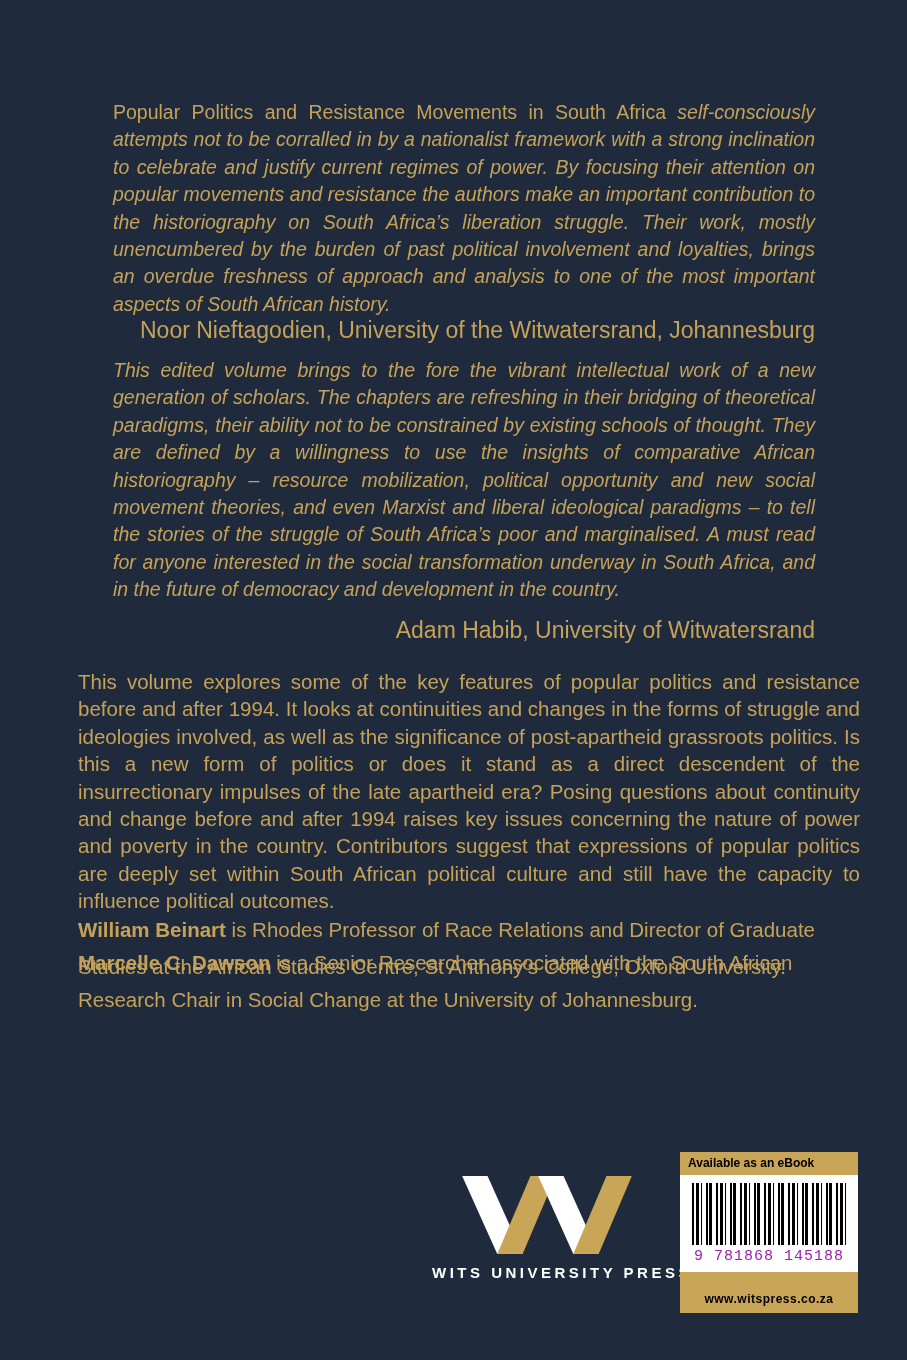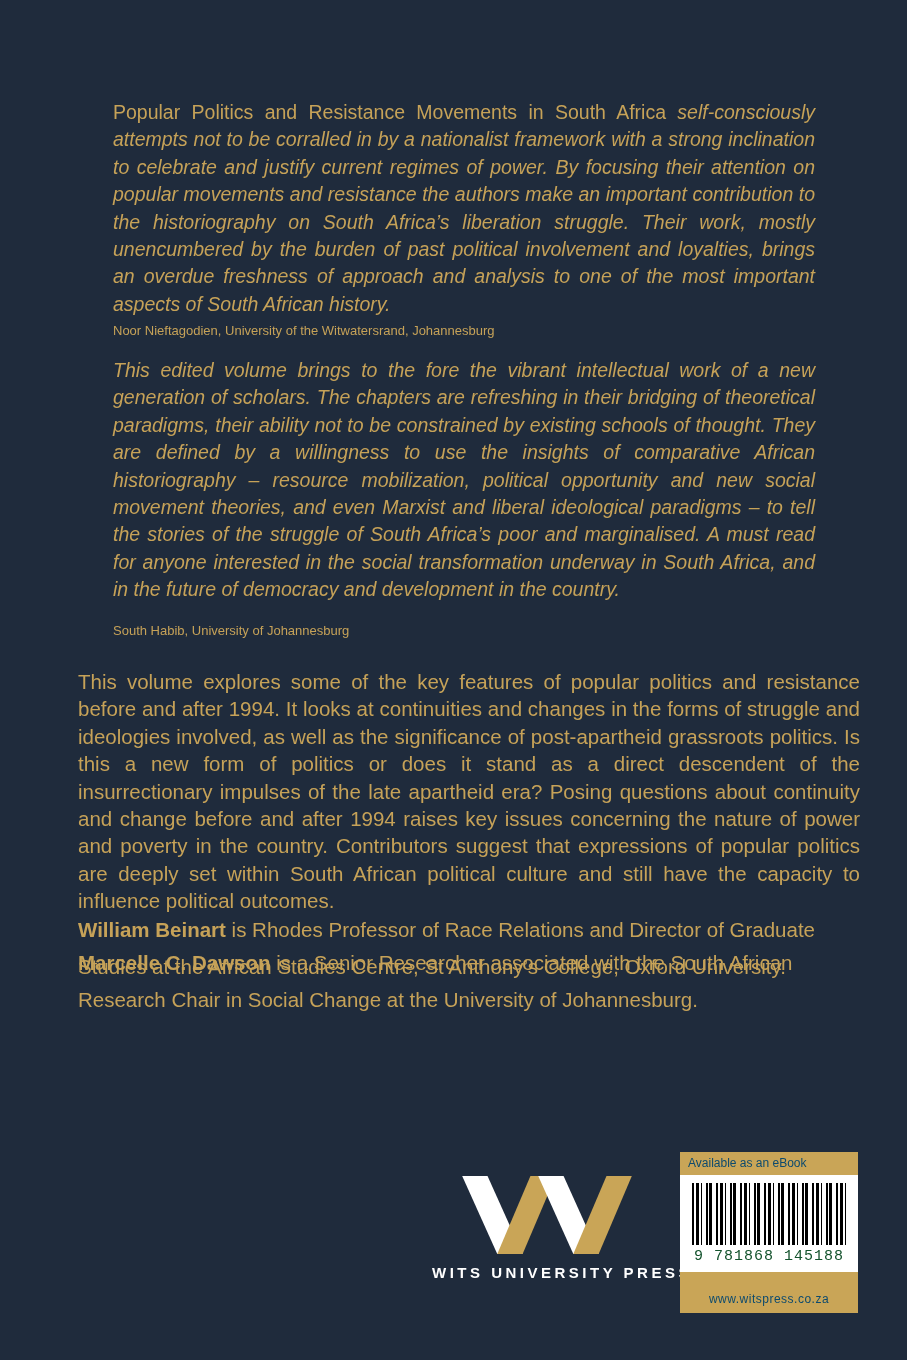--- a/index.html
+++ b/index.html
@@ -18,22 +18,23 @@
     font-size:19.5px;
     line-height:27.4px;
     text-align:justify;
     margin:0;
   }
   .quote .roman { font-style:normal; }
   .quote .ital  { font-style:italic;margin-top:40px; }
   .attribution {
     position:absolute;
     left:113px; width:702px;
-    font-size:13px;
+    font-size:23px;
     line-height:27.4px;
+    text-align:right;
     font-style:normal;
     margin:0;
   }
   .description {
     position:absolute;
     left:78px; width:782px;
     font-size:20.5px;
     line-height:27.4px;
     text-align:justify;
     margin:0;
@@ -65,43 +66,43 @@
   }
 
   
   .barcode-block {
     position:absolute;
     left:680px; top:1152px;
     width:178px;
   }
   .strip {
     background:#c9a557;
-    color:#0c4a6e;
+    color:#000000;
     font-size:12px;
-    font-weight:normal;
+    font-weight:bold;
   }
   .strip.top   { padding:4px 8px 5px 8px; text-align:left; }
   .strip.bottom{ padding:20px 0 7px 0; text-align:center; letter-spacing:0.5px; }
   .barcode-white {
     background:#ffffff;
     padding:8px 0 6px 0;
   }
   .bars {
     height:62px;
     margin:0 12px 3px 12px;
     background:
       repeating-linear-gradient(90deg,
         #000 0 2px,  #fff 2px 4px,
         #000 4px 7px,#fff 7px 9px,
         #000 9px 10px,#fff 10px 14px,
         #000 14px 16px,#fff 16px 17px,
         #000 17px 20px,#fff 20px 24px);
   }
   .isbn {
-    color:#14532d;
+    color:#a21caf;
     text-align:center;
     font-family:"Liberation Mono", monospace;
     font-size:15px;
     letter-spacing:1px;
     line-height:18px;
   }
 
   
   #quote1        { top:99px; }
   #attribution1  { top:317px; }
@@ -113,21 +114,21 @@
 </style>
 </head>
 <body>
 
 <div class="cover">
 
   <p class="quote" id="quote1"><span class="roman">Popular Politics and Resistance Movements in South Africa </span><span class="ital">self-consciously attempts not to be corralled in by a nationalist framework with a strong inclination to celebrate and justify current regimes of power. By focusing their attention on popular movements and resistance the authors make an important contribution to the historiography on South Africa’s liberation struggle. Their work, mostly unencumbered by the burden of past political involvement and loyalties, brings an overdue freshness of approach and analysis to one of the most important aspects of South African history.</span></p>
   <p class="attribution" id="attribution1">Noor Nieftagodien, University of the Witwatersrand, Johannesburg</p>
 
   <p class="quote" id="quote2"><span class="ital">This edited volume brings to the fore the vibrant intellectual work of a new generation of scholars. The chapters are refreshing in their bridging of theoretical paradigms, their ability not to be constrained by existing schools of thought. They are defined by a willingness to use the insights of comparative African historiography – resource mobilization, political opportunity and new social movement theories, and even Marxist and liberal ideological paradigms – to tell the stories of the struggle of South Africa’s poor and marginalised. A must read for anyone interested in the social transformation underway in South Africa, and in the future of democracy and development in the country.</span></p>
-  <p class="attribution" id="attribution2">South Habib, University of Johannesburg</p>
+  <p class="attribution" id="attribution2">Adam Habib, University of Witwatersrand</p>
 
   <p class="description" id="description">This volume explores some of the key features of popular politics and resistance before and after 1994. It looks at continuities and changes in the forms of struggle and ideologies involved, as well as the significance of post-apartheid grassroots politics. Is this a new form of politics or does it stand as a direct descendent of the insurrectionary impulses of the late apartheid era? Posing questions about continuity and change before and after 1994 raises key issues concerning the nature of power and poverty in the country. Contributors suggest that expressions of popular politics are deeply set within South African political culture and still have the capacity to influence political outcomes.</p>
 
   <p class="bio" id="bio1"><span class="name">William Beinart</span><span> is Rhodes Professor of Race Relations and Director of Graduate Studies at the African Studies Centre, St Anthony’s College, Oxford University.</span></p>
 
   <p class="bio" id="bio2"><span class="name">Marcelle C. Dawson</span><span> is a Senior Researcher associated with the South African Research Chair in Social Change at the University of Johannesburg.</span></p>
 
   <div class="logo">
     <span>
       <svg viewBox="0 0 190 80" width="190" height="78" aria-hidden="true">

